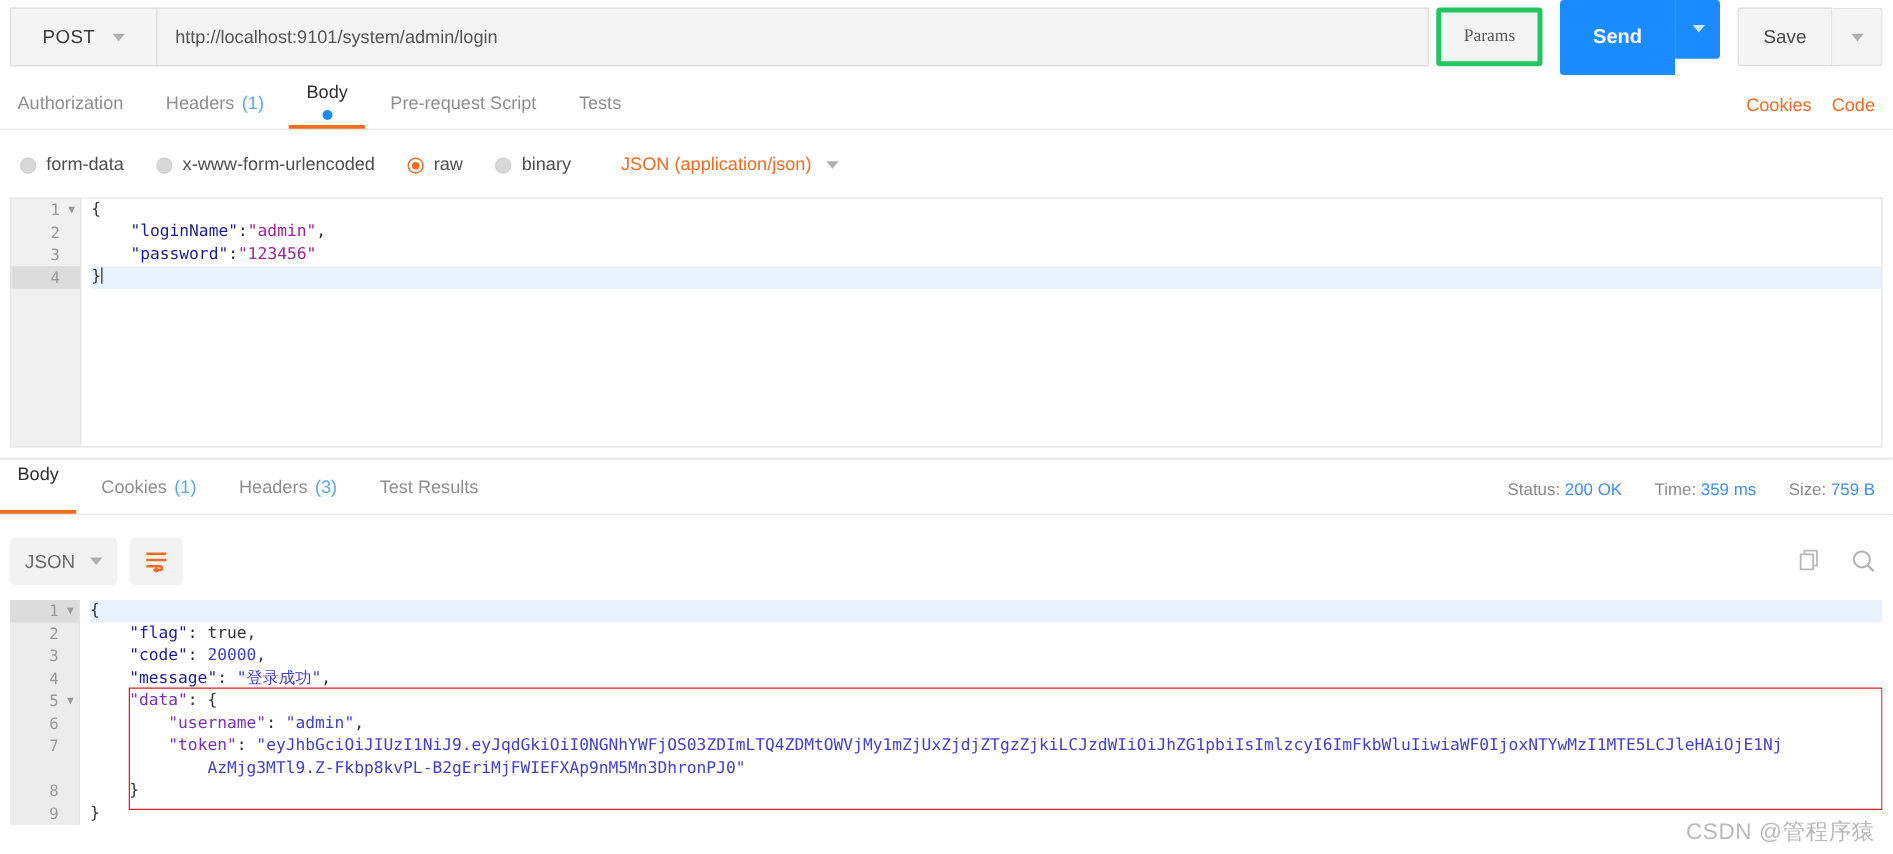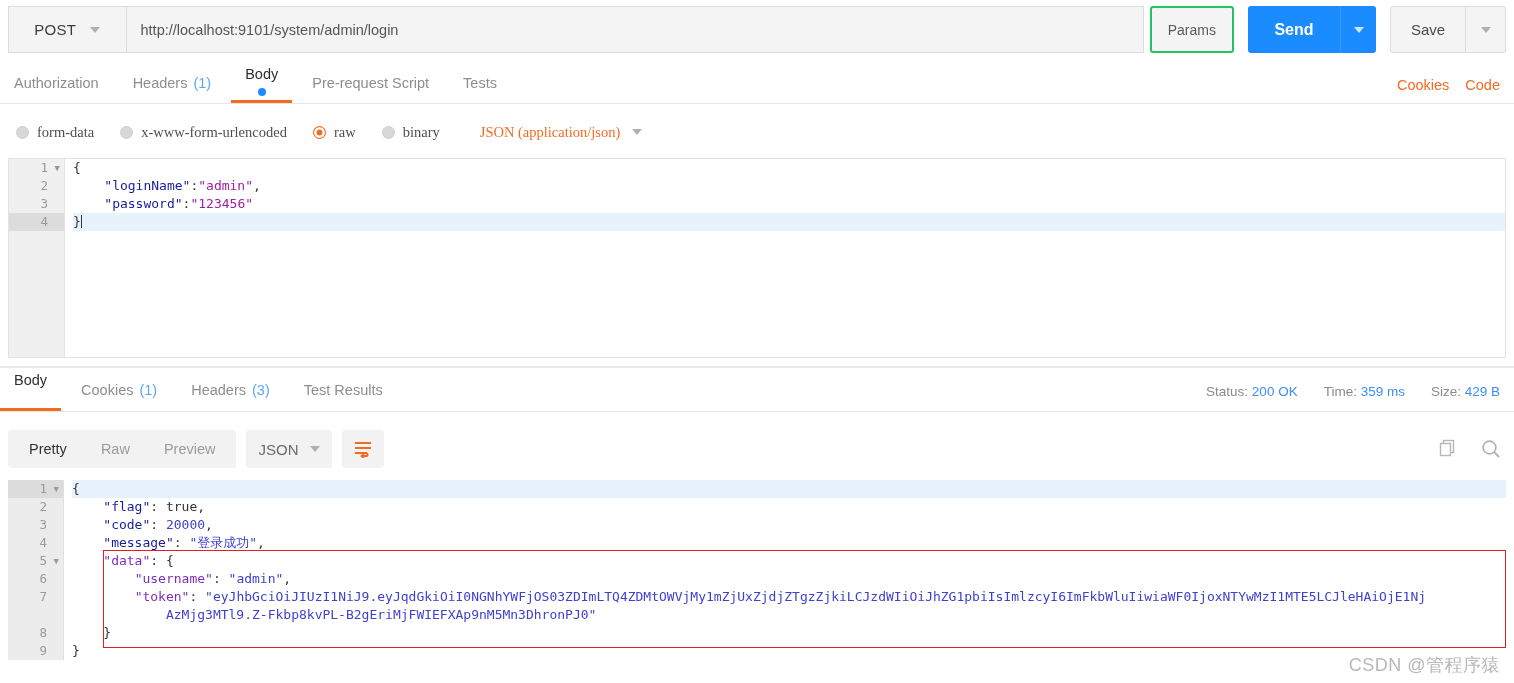--- a/index.html
+++ b/index.html
@@ -30,27 +30,27 @@
     border-top: 6px solid #b0b0b0;
   }
   .url-input {
     flex: 0 0 1018px; height: 47px;
     background: #f4f4f4; border: 1px solid #dcdcdc;
     display: flex; align-items: center; padding: 0 14px;
     font-size: 14.5px; color: #555; cursor: text;
   }
   .params-btn {
     width: 100px; height: 47px; margin-left: 6px;
-    background: #f4f4f4; border: 2px solid #22c55e; border-radius: 3px;
+    background: #f4f4f4; border: 4px solid #22c55e; border-radius: 3px;
     display: flex; align-items: center; justify-content: center;
-    font-size: 14px; color: #5a5a5a; cursor: pointer;
+    font-size: 14px; color: #5a5a5a; cursor: pointer; font-family: Liberation Serif, serif;
   }
   .send-group { display: flex; margin-left: 14px; }
   .send-btn {
-    width: 92px; height: 47px; background: #1a8cff; color: #fff;
+    width: 92px; height: 60px; background: #1a8cff; color: #fff;
     display: flex; align-items: center; justify-content: center;
     font-size: 16px; font-weight: bold; border-radius: 3px 0 0 3px; cursor: pointer;
   }
   .send-caret-btn {
     width: 36px; height: 47px; background: #1a8cff;
     border-left: 1px solid #3d9bff; border-radius: 0 3px 3px 0;
     display: flex; align-items: center; justify-content: center; cursor: pointer;
   }
   .caret-white {
     width: 0; height: 0;
@@ -90,21 +90,21 @@
   }
   .tabs-right {
     position: absolute; right: 14px; top: 66px; height: 37px;
     display: flex; align-items: center; gap: 16px;
   }
   .link-orange { font-size: 14.5px; color: #f26b21; cursor: pointer; }
 
   
   .bodytype-row {
     position: absolute; left: 0; top: 112px; width: 1514px; height: 40px;
-    display: flex; align-items: center; padding-left: 16px; gap: 26px; font-family: Liberation Serif, serif;
+    display: flex; align-items: center; padding-left: 16px; gap: 26px;
   }
   .radio-opt { display: flex; align-items: center; gap: 8px; cursor: pointer; }
   .radio {
     width: 13px; height: 13px; border-radius: 50%;
     background: #d8d8d8; border: 1px solid #cfcfcf;
   }
   .radio.on { background: #f26b21; border-color: #f26b21; box-shadow: inset 0 0 0 2.5px #fff; }
   .radio-label { font-size: 14.5px; color: #4e4e4e; }
   .json-select {
     display: flex; align-items: center; gap: 12px; margin-left: 14px; cursor: pointer;
@@ -329,30 +329,25 @@
     <span>
       <span class="meta-k">Status:</span>
       <span class="meta-v">200 OK</span>
     </span>
     <span>
       <span class="meta-k">Time:</span>
       <span class="meta-v">359 ms</span>
     </span>
     <span>
       <span class="meta-k">Size:</span>
-      <span class="meta-v">429 B</span>
+      <span class="meta-v">759 B</span>
     </span>
   </div>
 
   <div class="resp-toolbar">
-    <div class="seg-group">
-      <div class="seg active">Pretty</div>
-      <div class="seg">Raw</div>
-      <div class="seg">Preview</div>
-    </div>
     <div class="json-dd">
       <span class="txt">JSON</span>
       <span class="caret"></span>
     </div>
     <div class="wrap-btn">
       <svg width="20" height="18" viewBox="0 0 20 18">
         <line x1="2" y1="3" x2="18" y2="3" stroke="#f26b21" stroke-width="2"></line>
         <line x1="2" y1="8" x2="18" y2="8" stroke="#f26b21" stroke-width="2"></line>
         <path d="M2 13 H14 a3 3 0 0 1 0 0" stroke="#f26b21" stroke-width="2" fill="none"></path>
         <path d="M14 13 a2.5 2.5 0 0 1 0 3 H9" stroke="#f26b21" stroke-width="2" fill="none"></path>

